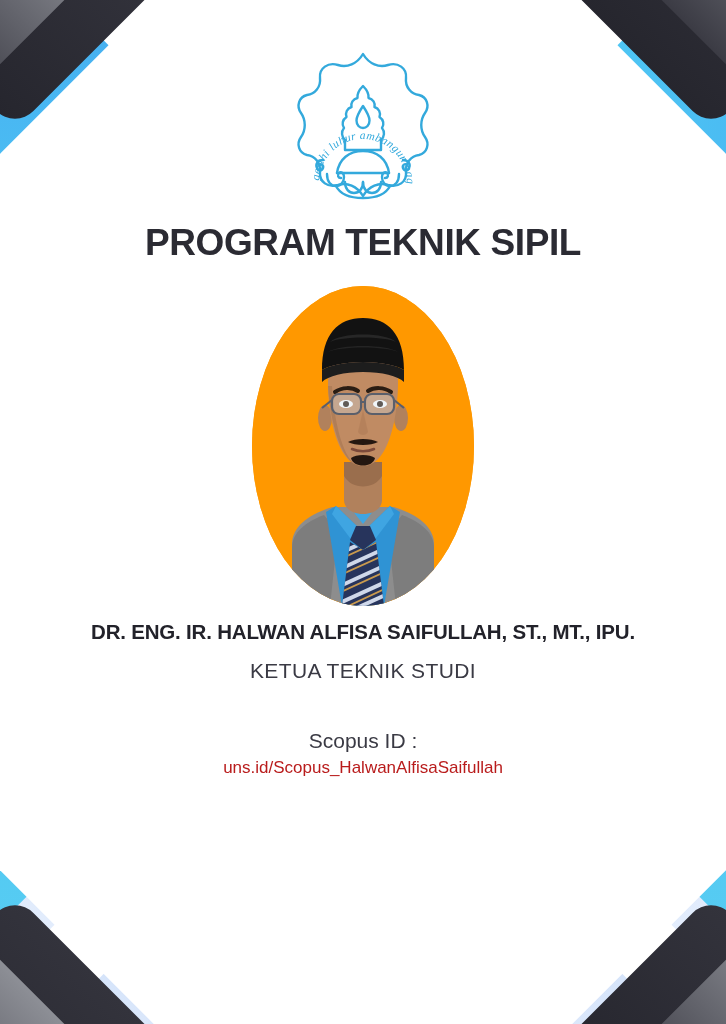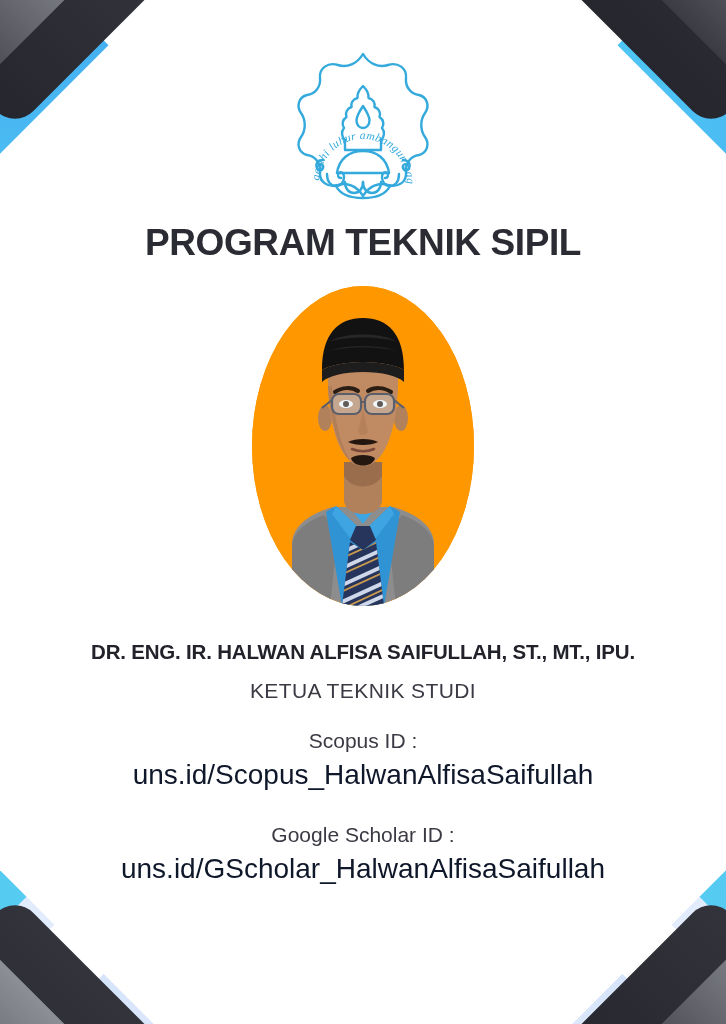--- a/index.html
+++ b/index.html
@@ -73,40 +73,40 @@
     margin-top:22px;
     width:222px;height:320px;
     border-radius:50% / 50%;
     overflow:hidden;
     background:#ff9800;
     position:relative;
   }
   .photo-svg{display:block;width:100%;height:100%;}
 
   .person-name{
-    margin-top:34px;
+    margin-top:14px;
     font-size:20.5px;
     font-weight:bold;
     color:#22222a;
     letter-spacing:-0.2px;
     text-align:center;
   }
   .person-role{
     margin-top:15px;
     font-size:21px;
     font-weight:400;
     color:#3a3a44;
     letter-spacing:0.4px;
     text-align:center;
   }
 
-  .ids{margin-top:24px;text-align:center;}
+  .ids{margin-top:44px;text-align:center;}
   .id-block{margin-bottom:26px;}
   .id-label{font-size:21px;color:#3a3a44;line-height:1.38;}
-  .id-value{font-size:28px;color:#0f172a;line-height:1.38;}
+  .id-value{font-size:17px;color:#b91c1c;line-height:1.38;}
 </style>
 </head>
 <body>
 
 <div id="poster">
 
   <div class="bg">
 
     <div class="rsq g-pale" style="left:-118px;top:120px;width:300px;height:300px;"></div>
     <div class="rsq g-blue" style="left:-140px;top:84px;width:300px;height:300px;"></div>
@@ -316,20 +316,16 @@
     </div>
 
     <div class="person-name">DR. ENG. IR. HALWAN ALFISA SAIFULLAH, ST., MT., IPU.</div>
     <div class="person-role">KETUA TEKNIK STUDI</div>
 
     <div class="ids">
       <div class="id-block">
         <div class="id-label">Scopus ID :</div>
         <div class="id-value">uns.id/Scopus_HalwanAlfisaSaifullah</div>
       </div>
-      <div class="id-block">
-        <div class="id-label">Google Scholar ID :</div>
-        <div class="id-value">uns.id/GScholar_HalwanAlfisaSaifullah</div>
-      </div>
     </div>
 
   </div>
 </div>
 
 </body></html>

